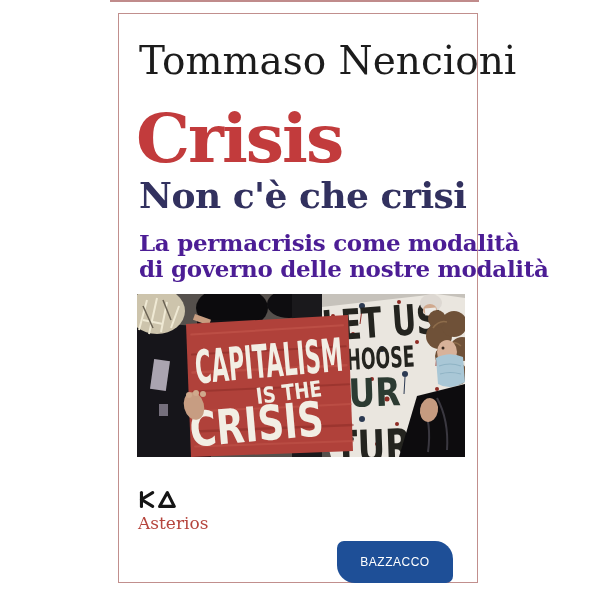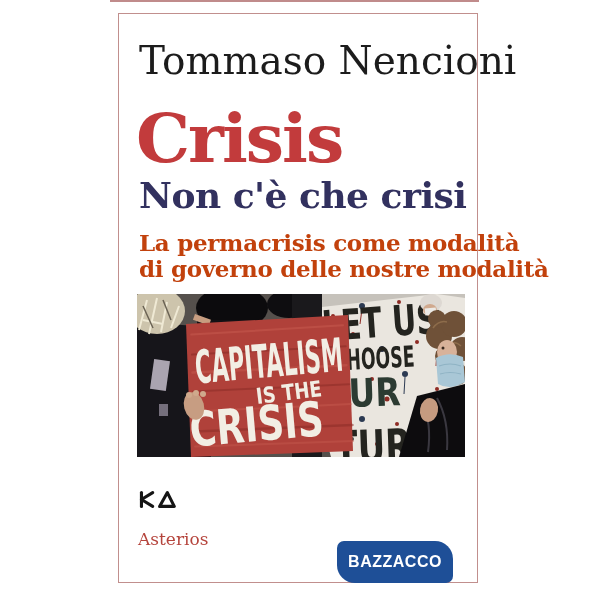--- a/index.html
+++ b/index.html
@@ -13,44 +13,44 @@
   .book-title{position:absolute;left:136px;top:104px;font-size:68px;line-height:68px;
         font-weight:bold;letter-spacing:-2px;color:#c23b3c;white-space:nowrap;}
   .book-title2{position:absolute;left:139px;top:176px;font-size:36px;line-height:38px;
         font-weight:bold;letter-spacing:-0.5px;color:#32315f;white-space:nowrap;}
   .tagline{position:absolute;left:139px;top:230px;font-size:23px;line-height:26px;
         font-weight:bold;letter-spacing:-0.3px;color:#161616;white-space:nowrap;}
   .photo{position:absolute;left:137px;top:294px;width:328px;height:163px;overflow:hidden;}
   .photo svg{display:block;width:100%;height:100%;}
   .pub-logo{position:absolute;left:138px;top:489px;width:38px;height:21px;}
   .pub-name{position:absolute;left:138px;top:514px;font-size:17px;line-height:18px;
-        color:#b5443c;white-space:nowrap;margin-top:16px;}
+        color:#b5443c;white-space:nowrap;}
   .imprint-badge{position:absolute;left:337px;top:541px;width:116px;height:42px;
         background:#1e4f97;border-radius:7px 18px 7px 18px;
         display:flex;align-items:center;justify-content:center;}
-  .imprint-badge span{font-family:"Liberation Sans",sans-serif;font-weight:bold;
-        font-size:16px;letter-spacing:0.5px;color:#ffffff;}
+  .imprint-badge span{font-family:"Liberation Sans",sans-serif;font-weight:normal;
+        font-size:12px;letter-spacing:0.5px;color:#ffffff;}
   .photo text{font-family:"DejaVu Sans",sans-serif;font-weight:bold;}
 </style>
 </head>
 <body>
 
 <div class="page">
 
   <div class="top-strip" style="background: rgb(192, 139, 139);"></div>
 
   <div class="cover-frame" style="border-color: rgb(193, 143, 141);"></div>
 
   <div class="author">Tommaso Nencioni</div>
 
   <div class="book-title" style="color: rgb(194, 59, 60);">Crisis</div>
 
   <div class="book-title2" style="color: rgb(50, 49, 95);">Non c'è che crisi</div>
 
-  <div class="tagline" style="color: #c2410c;">
+  <div class="tagline" style="color: #4c1d95;">
     <div>La permacrisis come modalità</div>
     <div>di governo delle nostre modalità</div>
   </div>
 
   <div class="photo">
     <svg viewBox="0 0 328 163" preserveAspectRatio="none">
 
       <rect x="0" y="0" width="328" height="163" fill="#55504c"></rect>
       <rect x="165" y="0" width="163" height="44" fill="#c6c2bb"></rect>
 

